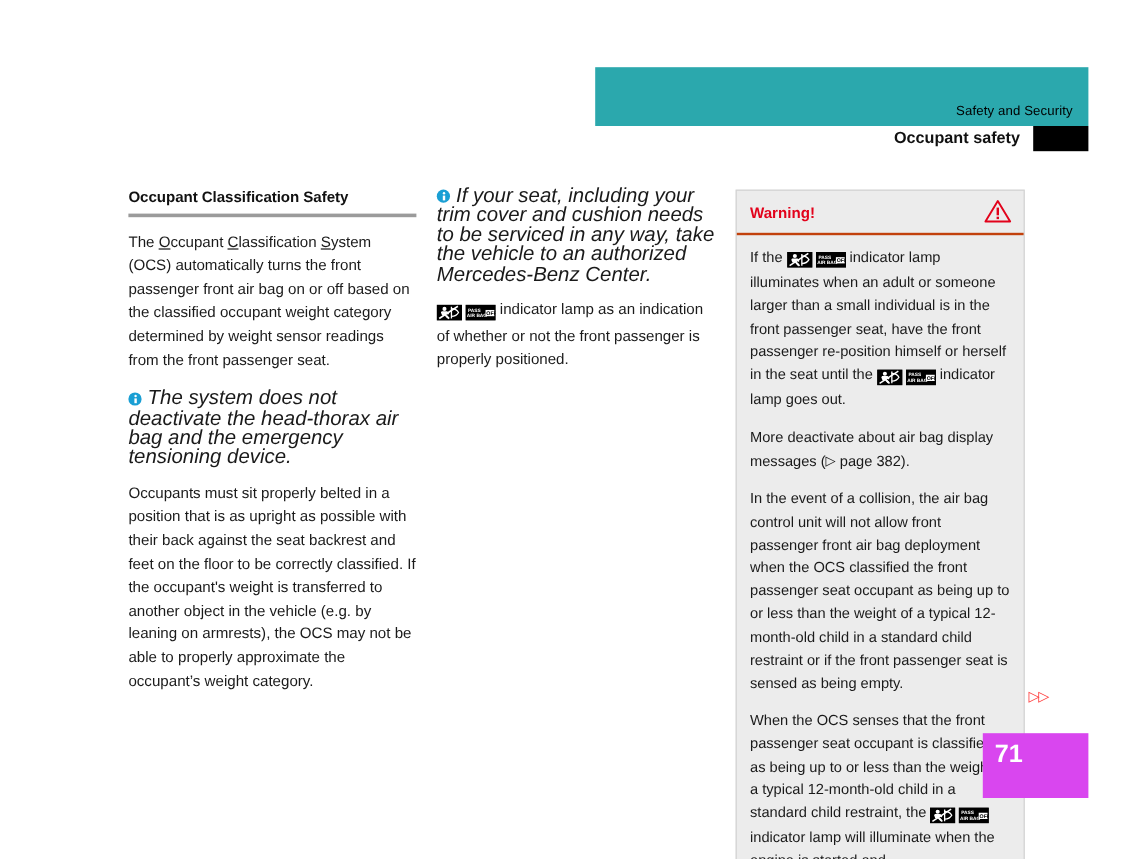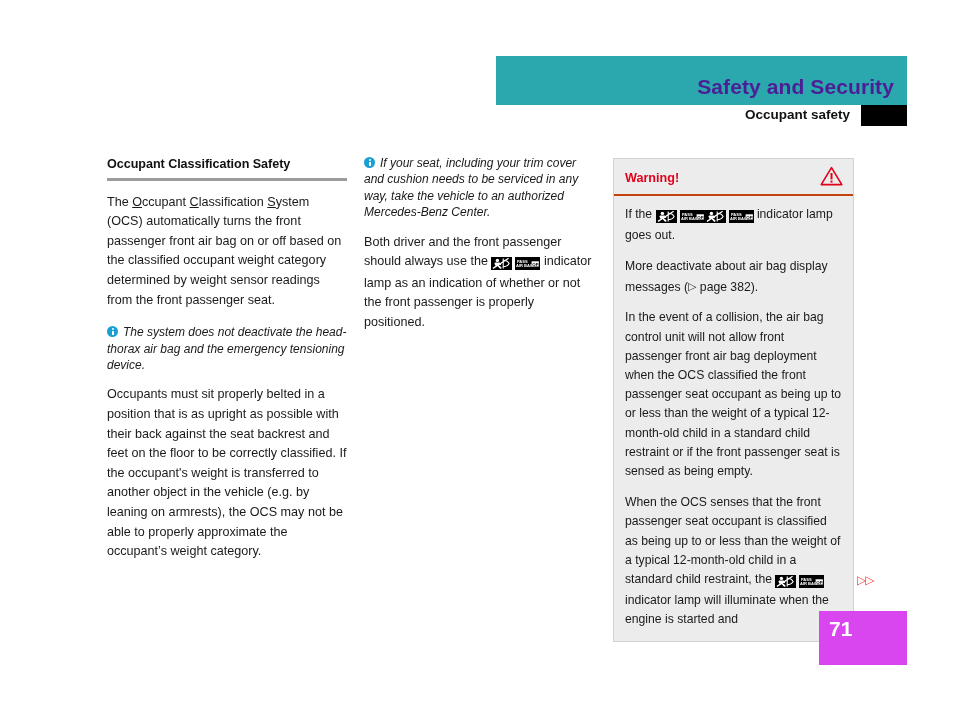--- a/index.html
+++ b/index.html
@@ -22,23 +22,23 @@
     left: 496px;
     top: 56px;
     width: 411px;
     height: 49px;
     background: #2ba8ad;
   }
   .header-title {
     position: absolute;
     right: 13px;
     bottom: 6px;
-    color: #4c1d95;
-    font-size: 21px;
-    font-weight: bold;
+    color: #000000;
+    font-size: 11px;
+    font-weight: normal;
     letter-spacing: 0.1px;
     white-space: nowrap;
   }
   .header-sub {
     position: absolute;
     left: 496px;
     top: 105px;
     width: 411px;
     height: 21px;
   }
@@ -80,21 +80,21 @@
   .heading-rule {
     height: 3px;
     background: #9b9b9b;
     margin: 0 0 12px 0;
   }
   p { margin: 0 0 14px 0; }
   p:last-child { margin-bottom: 0; }
 
   .note {
     font-style: italic;
-    font-size: 12px;
+    font-size: 17px;
     line-height: 16.4px;
     margin: 0 0 12px 0;
   }
   .note-cont {
     font-style: italic;
     font-size: 11.6px;
     line-height: 16.4px;
     margin: 0 0 13px 0;
   }
 
@@ -247,21 +247,21 @@
   <div class="note"><span class="info-icon"></span><span>The system does not deactivate the head-thorax air bag and the emergency tensioning device.</span></div>
 
   <p>Occupants must sit properly belted in a position that is as upright as possible with their back against the seat backrest and feet on the floor to be correctly classified. If the occupant's weight is transferred to another object in the vehicle (e.g. by leaning on armrests), the OCS may not be able to properly approximate the occupant’s weight category.</p>
 </div>
 
 <div class="col col-mid">
 
   <div class="note"><span class="info-icon"></span><span>If your seat, including your trim cover and cushion needs to be serviced in any way, take the vehicle to an authorized Mercedes-Benz Center.</span></div>
 
 
-  <p><span>Both driver and the front passenger should always use the </span><span class="lamp-pair"><span class="lamp-icon lamp-child"><svg width="21" height="13" viewBox="0 0 21 13">
+  <p><span class="lamp-pair"><span class="lamp-icon lamp-child"><svg width="21" height="13" viewBox="0 0 21 13">
             <rect width="21" height="13" fill="#000"></rect>
             <g fill="#fff">
               <circle cx="6.4" cy="3.4" r="1.7"></circle>
               <path d="M4.1 5.4h4.6l1.6 2.1-1.1.8-1.3-1.6v1.5l2 2.2-1.1 1-2.4-2.6H4.4l-1-2.4z"></path>
               <path d="M8.6 8.7l2.2 2.4-1.1.9-2.3-2.5z"></path>
             </g>
             <g stroke="#fff" stroke-width="1.1" fill="none">
               <line x1="12.2" y1="1.6" x2="12.2" y2="11.4"></line>
               <path d="M12.2 3.2c2.6 0 4.9 1.4 5.9 3.2-1 1.9-3.3 3.2-5.9 3.2"></path>
             </g>
@@ -299,21 +299,21 @@
                 <line x1="12.2" y1="1.6" x2="12.2" y2="11.4"></line>
                 <path d="M12.2 3.2c2.6 0 4.9 1.4 5.9 3.2-1 1.9-3.3 3.2-5.9 3.2"></path>
               </g>
               <line x1="2" y1="11.4" x2="17.6" y2="1.2" stroke="#fff" stroke-width="1.3"></line>
             </svg></span><span class="lamp-icon lamp-text"><svg width="25" height="13" viewBox="0 0 25 13">
               <rect width="25" height="13" fill="#000"></rect>
               <text x="2" y="5.6" fill="#fff" font-family="Liberation Sans, sans-serif" font-size="4" font-weight="bold">PASS</text>
               <text x="1" y="10.4" fill="#fff" font-family="Liberation Sans, sans-serif" font-size="4" font-weight="bold">AIR BAG</text>
               <rect x="16.6" y="4.3" width="7.3" height="5.2" fill="#fff"></rect>
               <text x="17.3" y="8.6" fill="#000" font-family="Liberation Sans, sans-serif" font-size="4.4" font-weight="bold">OFF</text>
-            </svg></span></span><span class="lamp-pair"><span class="lamp-icon lamp-child"><svg width="21" height="13" viewBox="0 0 21 13">
+            </svg></span></span><span> indicator lamp illuminates when an adult or someone larger than a small individual is in the front passenger seat, have the front passenger re-position himself or herself in the seat until the </span><span class="lamp-pair"><span class="lamp-icon lamp-child"><svg width="21" height="13" viewBox="0 0 21 13">
               <rect width="21" height="13" fill="#000"></rect>
               <g fill="#fff">
                 <circle cx="6.4" cy="3.4" r="1.7"></circle>
                 <path d="M4.1 5.4h4.6l1.6 2.1-1.1.8-1.3-1.6v1.5l2 2.2-1.1 1-2.4-2.6H4.4l-1-2.4z"></path>
                 <path d="M8.6 8.7l2.2 2.4-1.1.9-2.3-2.5z"></path>
               </g>
               <g stroke="#fff" stroke-width="1.1" fill="none">
                 <line x1="12.2" y1="1.6" x2="12.2" y2="11.4"></line>
                 <path d="M12.2 3.2c2.6 0 4.9 1.4 5.9 3.2-1 1.9-3.3 3.2-5.9 3.2"></path>
               </g>

